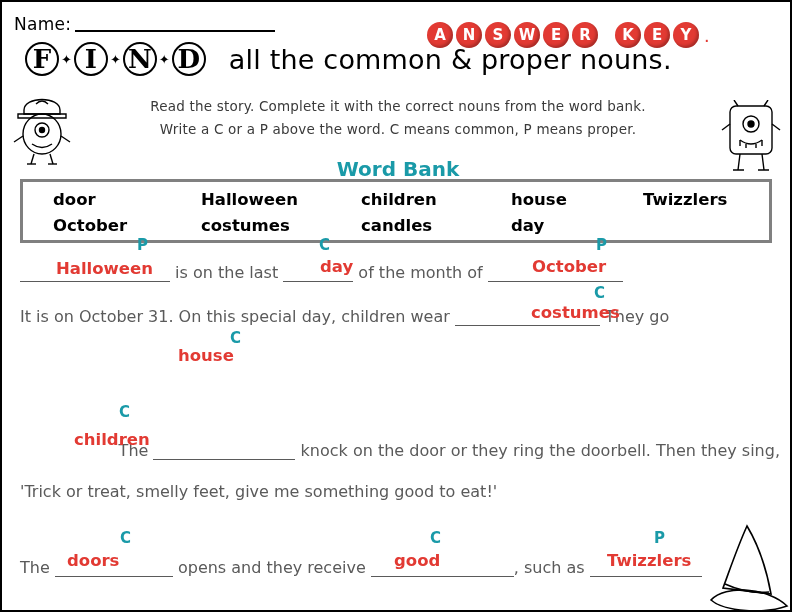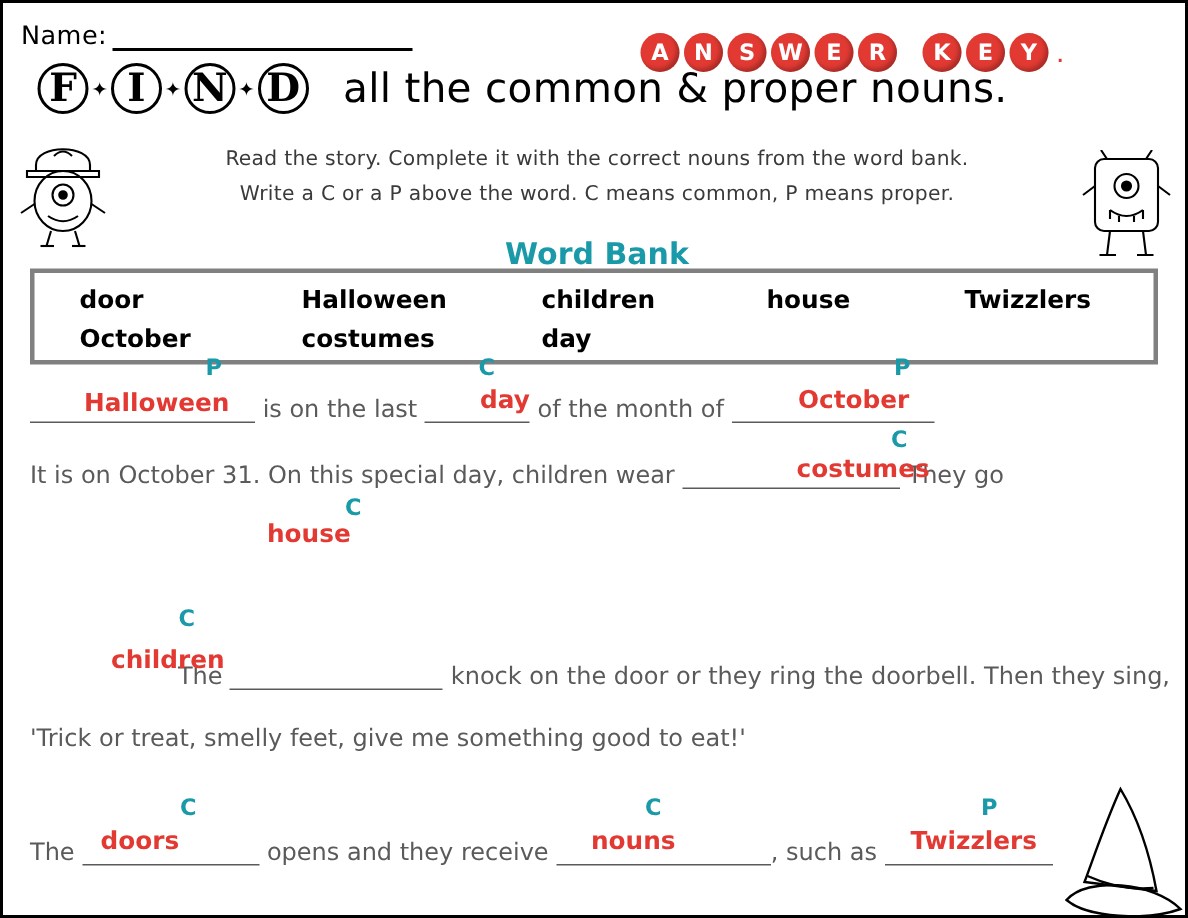--- a/index.html
+++ b/index.html
@@ -23,21 +23,21 @@
     border: 2px solid #000;
     overflow: hidden;
   }
 
   
   .name-row {
     position: absolute;
     left: 12px;
     top: 12px;
     display: flex;
-    align-items: flex-end;
+    align-items: flex-start;
   }
   .name-label {
     font-family: "DejaVu Sans", sans-serif;
     font-size: 17px;
     color: #000;
     letter-spacing: 0.3px;
   }
   .name-line {
     width: 200px;
     border-bottom: 2px solid #000;
@@ -252,20 +252,21 @@
   <div class="wb-title">Word Bank</div>
   <div class="wordbank">
     <div class="wb-grid">
       <div class="wb-word">door</div>
       <div class="wb-word">Halloween</div>
       <div class="wb-word">children</div>
       <div class="wb-word">house</div>
       <div class="wb-word">Twizzlers</div>
       <div class="wb-word">October</div>
       <div class="wb-word">costumes</div>
+      <div class="wb-word">candles</div>
       <div class="wb-word">day</div>
       <div class="wb-word"></div>
     </div>
   </div>
 
   <div class="story">
 
     <div class="line" style="top: 18px;">
       <span class="blank" style="width:150px;"></span><span> is on the last </span><span class="blank" style="width:70px;"></span><span> of the month of </span><span class="blank" style="width:135px;"></span>
     </div>
@@ -293,21 +294,21 @@
 
     <div class="line" style="top: 313px;">
       <span>The </span><span class="blank" style="width:118px;"></span><span> opens and they receive </span><span class="blank" style="width:143px;"></span><span>, such as </span><span class="blank" style="width:112px;"></span>
     </div>
 
     <div class="line" style="top: 237px;">
       <span>'Trick or treat, smelly feet, give me something good to eat!'</span>
     </div>
     <div class="ans" style="left:65px; top:306px;">doors</div>
     <div class="cp" style="left:118px; top:284px;">C</div>
-    <div class="ans" style="left:392px; top:306px;">nouns</div>
+    <div class="ans" style="left:392px; top:306px;">good</div>
     <div class="cp" style="left:428px; top:284px;">C</div>
     <div class="ans" style="left:605px; top:306px;">Twizzlers</div>
     <div class="cp" style="left:652px; top:284px;">P</div>
   </div>
 
   <div class="deco" style="left:8px; top:82px;">
     <svg width="64" height="82" viewBox="0 0 64 82">
       <g fill="none" stroke="#000" stroke-width="1.4">
         <path d="M14 26 C14 12, 50 12, 50 26 L50 30 L14 30 Z"></path>
         <path d="M8 30 L56 30 L56 34 L8 34 Z"></path>

